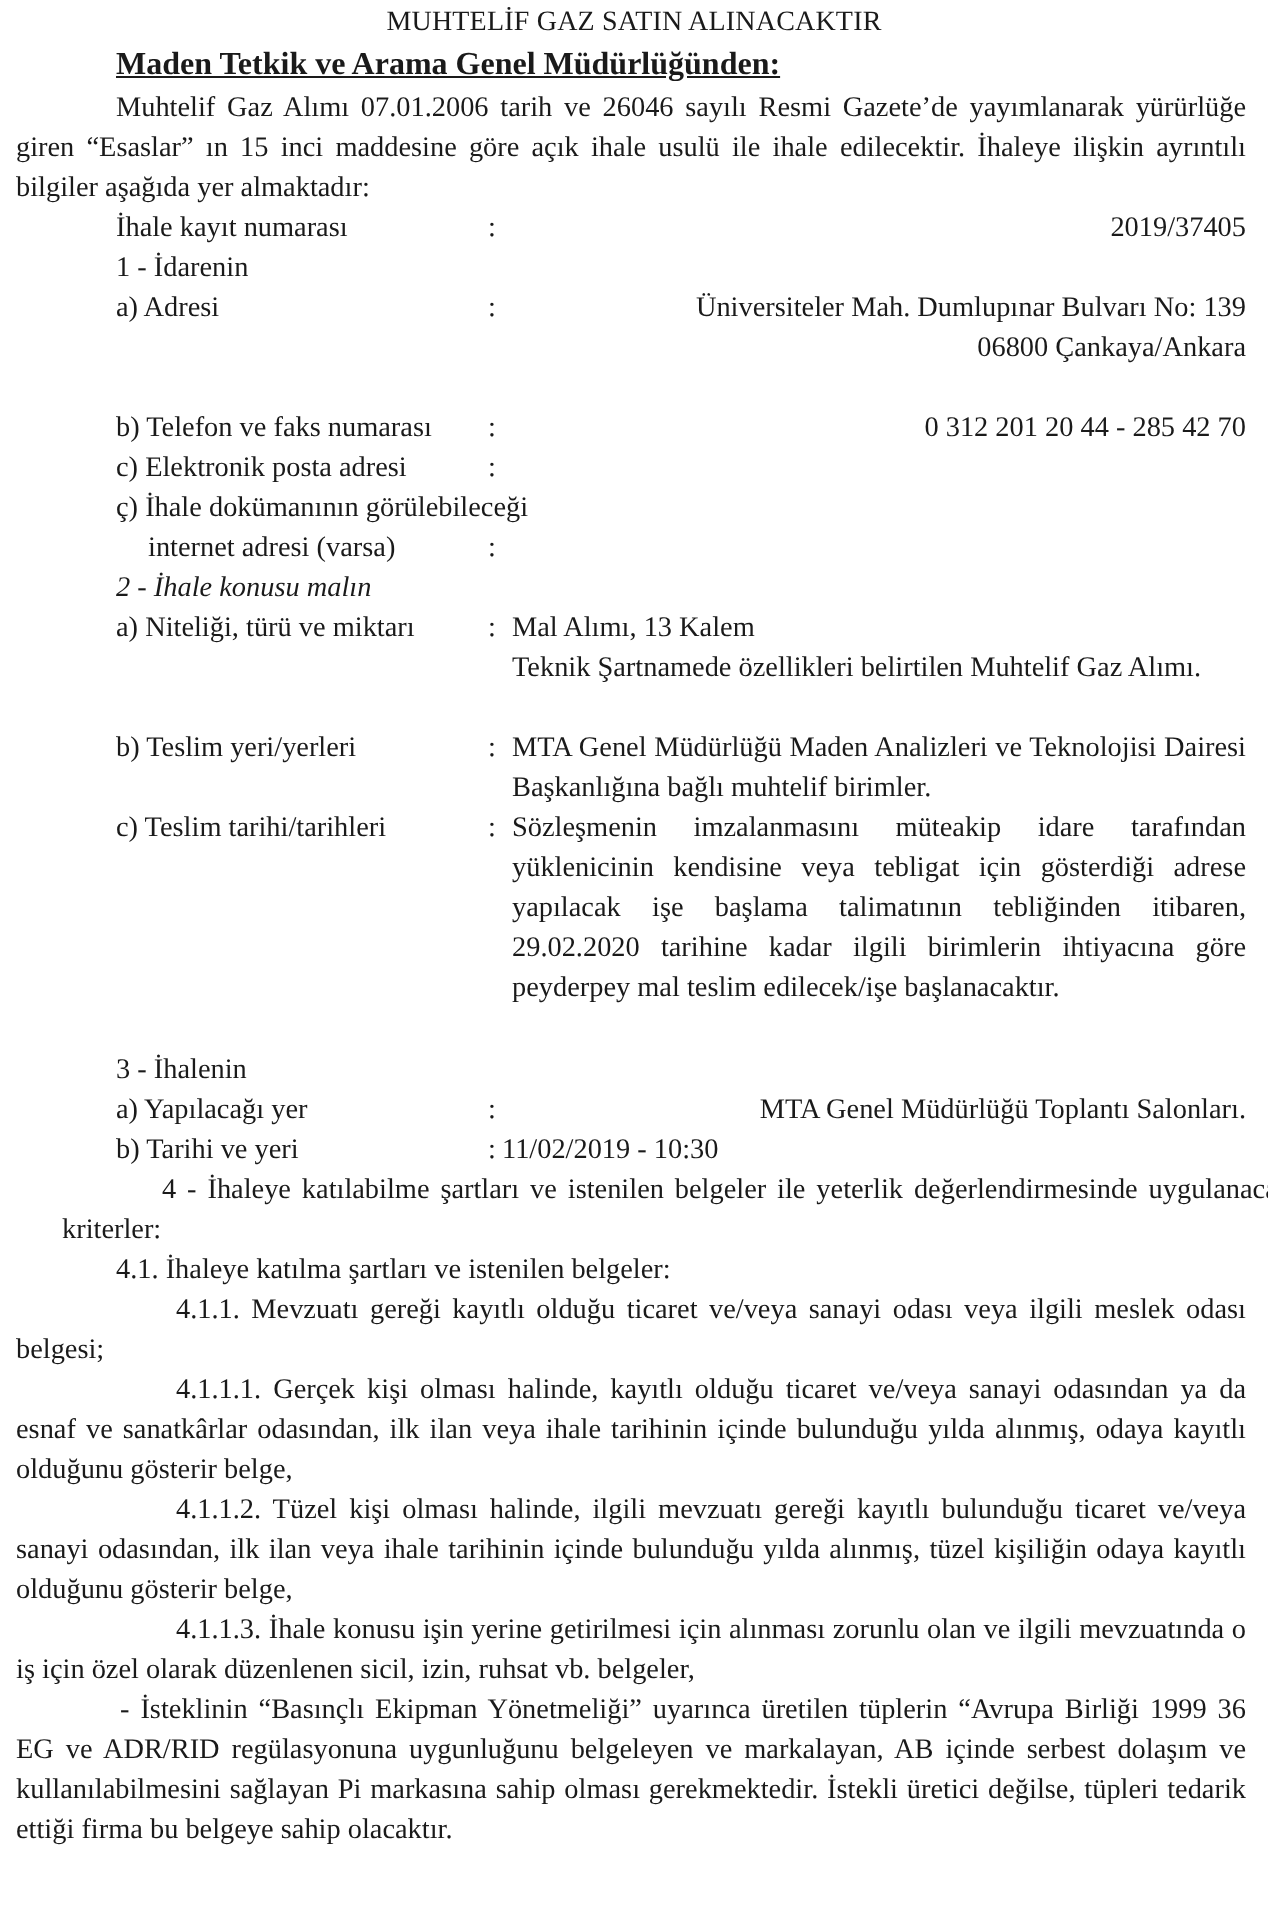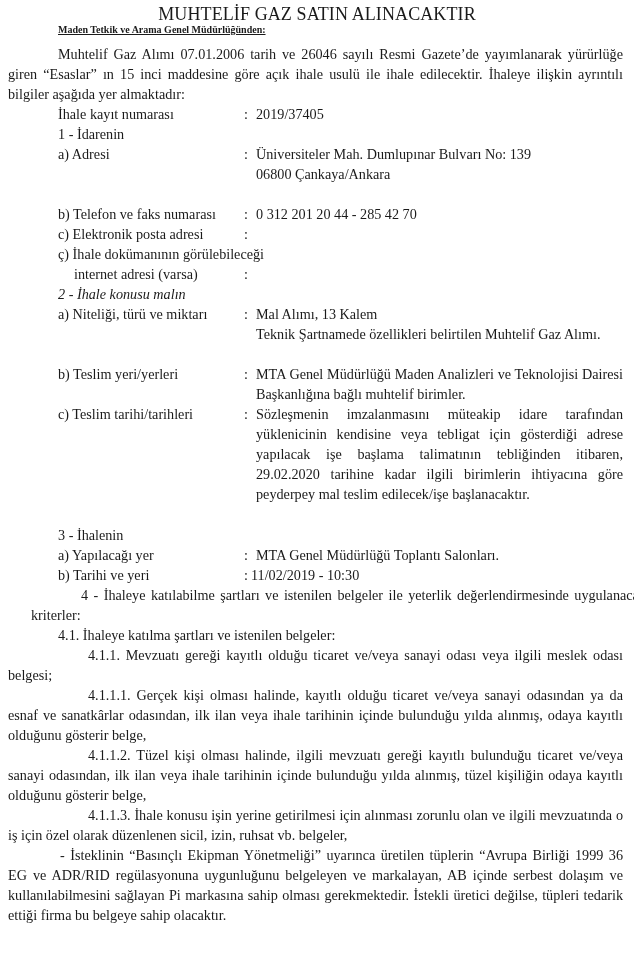--- a/index.html
+++ b/index.html
@@ -2,29 +2,29 @@
 <html><head>
 <meta charset="utf-8">
 <style>
   html, body { margin:0; padding:0; background:#ffffff; }
   body {
     width:634px; height:956px; overflow:hidden;
     font-family:"Liberation Serif", serif;
     font-size:14.2px; color:#1a1a1a; position:relative;
   }
   .page { position:absolute; left:0; top:0; width:634px; }
-  .title { position:absolute; top:4px; left:0; width:634px; text-align:center; font-size:18px; letter-spacing:0.1px; }
-  .subtitle { position:absolute; top:24px; left:58px; font-weight:bold; text-decoration:underline; font-size:10px; }
+  .title { position:absolute; top:4px; left:0; width:634px; text-align:center; font-size:14px; letter-spacing:0.1px; }
+  .subtitle { position:absolute; top:24px; left:58px; font-weight:bold; text-decoration:underline; font-size:16px; }
   .para { position:absolute; left:8px; width:615px; text-align:justify; line-height:20px; }
   .para .ind { display:inline-block; width:50px; }
   .row { position:absolute; left:58px; width:565px; line-height:20px; }
   .row .lbl { position:absolute; left:0; top:0; white-space:nowrap; }
   .row .colon { position:absolute; left:186px; top:0; }
   .row .val { position:absolute; left:198px; top:0; width:367px; text-align:justify; }
-  .row .val.nj { text-align:left; }
+  .row .val.nj { text-align:right; }
   .row .colon2 { position:absolute; left:186px; top:0; }
   .row .val2 { position:absolute; left:193px; top:0; }
   .head { position:absolute; left:58px; line-height:20px; white-space:nowrap; }
   .just-last { text-align-last:left; }
 </style>
 </head>
 <body>
 
 <div class="page">
   <div class="title">MUHTELİF GAZ SATIN ALINACAKTIR</div>

